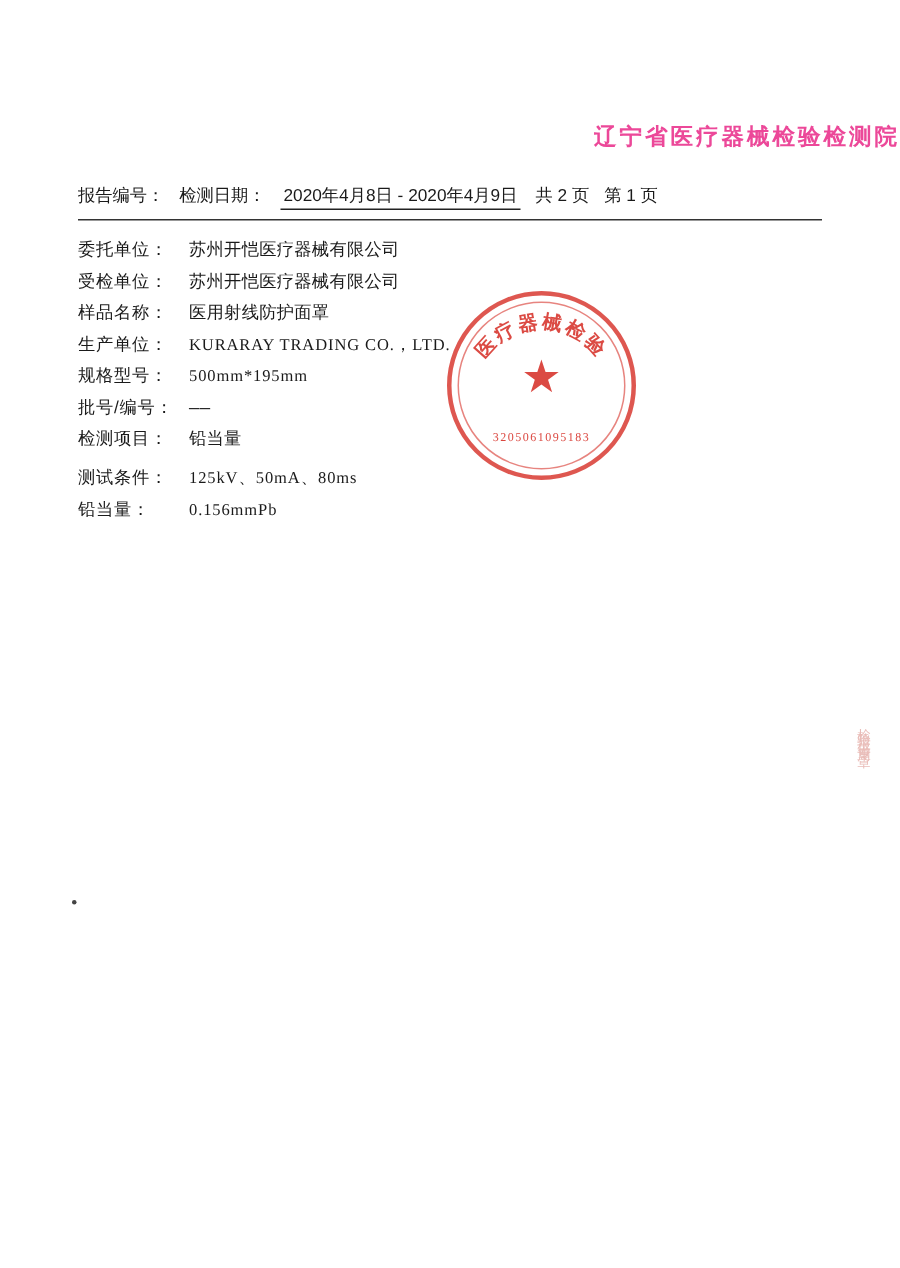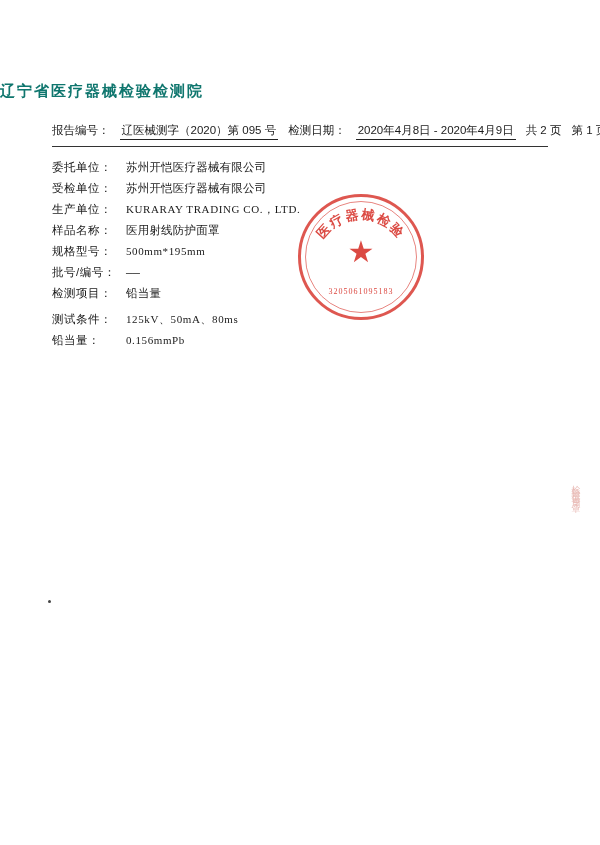--- a/index.html
+++ b/index.html
@@ -18,26 +18,26 @@
   .page {
     position: relative;
     width: 600px;
     height: 845px;
     box-sizing: border-box;
     padding: 0;
   }
 
   
   .org-title {
-    text-align: left;
+    text-align: right;
     font-size: 15px;
     font-weight: bold;
     letter-spacing: 2px;
     margin-top: 82px;
-    color: #0f766e;
+    color: #ec4899;
   }
   .doc-title {
     text-align: center;
     font-size: 23px;
     font-weight: bold;
     letter-spacing: 14px;
     margin-top: 20px;
     color: #111;
     text-indent: 14px;
   }
@@ -169,45 +169,44 @@
 </style>
 </head>
 <body>
 
 <div class="page">
 
   <div class="org-title">辽宁省医疗器械检验检测院</div>
 
   <div class="meta-line">
     <span class="seg">报告编号：</span>
-    <span class="seg underlined">辽医械测字（2020）第 095 号</span>
     <span class="seg">检测日期：</span>
     <span class="seg underlined meta-strong">2020年4月8日 - 2020年4月9日</span>
     <span class="seg meta-strong">共 2 页</span>
     <span class="seg meta-strong">第 1 页</span>
   </div>
 
   <div class="rule"></div>
 
   <div class="fields">
     <div class="field-row">
       <span class="field-label">委托单位：</span>
       <span class="field-value">苏州开恺医疗器械有限公司</span>
     </div>
     <div class="field-row">
       <span class="field-label">受检单位：</span>
       <span class="field-value">苏州开恺医疗器械有限公司</span>
     </div>
     <div class="field-row">
+      <span class="field-label">样品名称：</span>
+      <span class="field-value">医用射线防护面罩</span>
+    </div>
+    <div class="field-row">
       <span class="field-label">生产单位：</span>
       <span class="field-value latin">KURARAY TRADING CO.，LTD.</span>
-    </div>
-    <div class="field-row">
-      <span class="field-label">样品名称：</span>
-      <span class="field-value">医用射线防护面罩</span>
     </div>
     <div class="field-row">
       <span class="field-label">规格型号：</span>
       <span class="field-value latin">500mm*195mm</span>
     </div>
     <div class="field-row">
       <span class="field-label">批号/编号：</span>
       <span class="field-value">——</span>
     </div>
     <div class="field-row">

